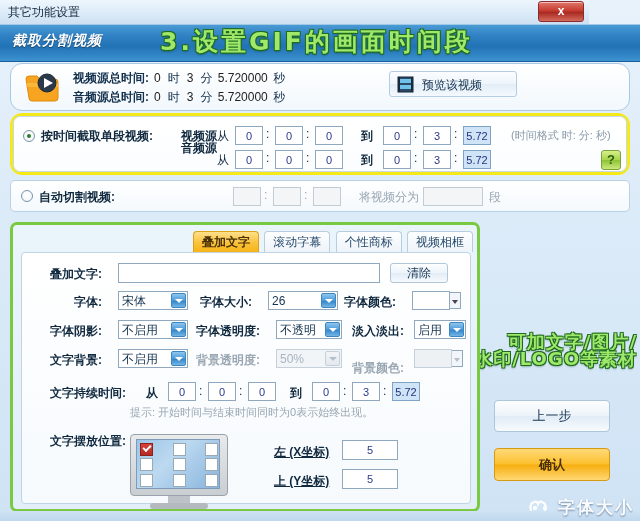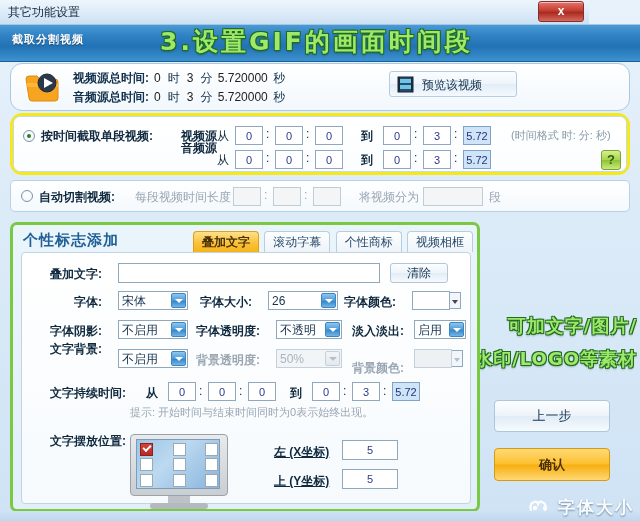--- a/index.html
+++ b/index.html
@@ -35,40 +35,41 @@
   }
   
   .headband{
     position:absolute;left:0;top:24px;width:640px;height:36px;
     background:linear-gradient(180deg,#4a9ad4 0%,#2f81c4 30%,#2273b6 60%,#3d92cf 100%);
     border-top:1px solid #9fc8e6;border-bottom:1px solid #1a5f9b;
     overflow:hidden;
   }
   .headband .sect-title{
     position:absolute;left:12px;top:7px;
-    font-size:11px;font-weight:bold;color:#ffffff;
+    font-size:14px;font-weight:bold;color:#ffffff;
     letter-spacing:1px;
     text-shadow:0 1px 1px rgba(0,0,0,.45);
+    font-style:italic;
   }
   
   .annot{
     position:absolute;
     color:#9fe86a;
     font-family:"DejaVu Sans",sans-serif;
     font-weight:bold;
     text-shadow:
       -1px -1px 0 #1f6b1f, 1px -1px 0 #1f6b1f,
       -1px  1px 0 #1f6b1f, 1px  1px 0 #1f6b1f,
        0 2px 2px rgba(0,60,0,.35);
     white-space:nowrap;
     pointer-events:none;
   }
   .annot-top{left:160px;top:25px;font-size:25px;letter-spacing:3px;}
   .annot-side{right:3px;font-size:18px;letter-spacing:1px;text-align:left;}
-  .annot-side.l1{top:314px;}
+  .annot-side.l1{top:330px;}
   .annot-side.l2{top:347px;}
 
   
   .panel-info{
     position:absolute;left:10px;top:63px;width:620px;height:48px;
     background:linear-gradient(180deg,#ffffff 0%,#f2f8fd 100%);
     border:1px solid #a9c9e2;border-radius:12px;
     box-sizing:border-box;
   }
   .vid-icon{
@@ -357,33 +358,31 @@
     <div class="tbox" style="left:410px;top:34px;">3</div>
     <div class="colon" style="left:441px;top:35px;">:</div>
     <div class="tbox sel" style="left:450px;top:34px;">5.72</div>
 
     <div class="help-btn" style="left:588px;top:34px;">?</div>
   </div>
 
   <div class="panel-auto">
     <div class="radio" style="left:10px;top:9px;"></div>
     <div class="rowlabel" style="left:28px;top:8px;">自动切割视频:</div>
-    <div class="sublabel dim" style="left:124px;top:8px;">每段视频时间长度</div>
     <div class="tbox dis" style="left:222px;top:6px;"></div>
     <div class="colon dim" style="left:253px;top:7px;">:</div>
     <div class="tbox dis" style="left:262px;top:6px;"></div>
     <div class="colon dim" style="left:293px;top:7px;">:</div>
     <div class="tbox dis" style="left:302px;top:6px;"></div>
     <div class="sublabel dim" style="left:348px;top:8px;">将视频分为</div>
     <div class="wbox" style="left:412px;top:6px;"></div>
     <div class="sublabel dim" style="left:478px;top:8px;">段</div>
   </div>
 
   <div class="panel-logo">
-    <div class="logo-title">个性标志添加</div>
     <div class="tabs">
       <div class="tab active">叠加文字</div>
       <div class="tab">滚动字幕</div>
       <div class="tab">个性商标</div>
       <div class="tab">视频相框</div>
     </div>
 
     <div class="tabbody">
 
       <div class="f-label" style="left:28px;top:13px;">叠加文字:</div>
@@ -414,21 +413,21 @@
       <div class="combo" style="left:254px;top:67px;width:66px;">
         <span class="txt">不透明</span>
         <span class="arrow"></span>
       </div>
       <div class="f-label" style="left:330px;top:70px;">淡入淡出:</div>
       <div class="combo" style="left:392px;top:67px;width:52px;">
         <span class="txt">启用</span>
         <span class="arrow"></span>
       </div>
 
-      <div class="f-label" style="left:28px;top:88px;">文字背景:</div>
+      <div class="f-label" style="left:28px;top:99px;">文字背景:</div>
       <div class="combo" style="left:96px;top:96px;width:70px;">
         <span class="txt">不启用</span>
         <span class="arrow"></span>
       </div>
       <div class="f-label dim" style="left:174px;top:99px;">背景透明度:</div>
       <div class="combo dis2" style="left:254px;top:96px;width:66px;text-align:center;">
         <span class="txt">50%</span>
         <span class="arrow"></span>
       </div>
       <div class="f-label dim" style="left:330px;top:91px;margin-top:16px;">背景颜色:</div>

